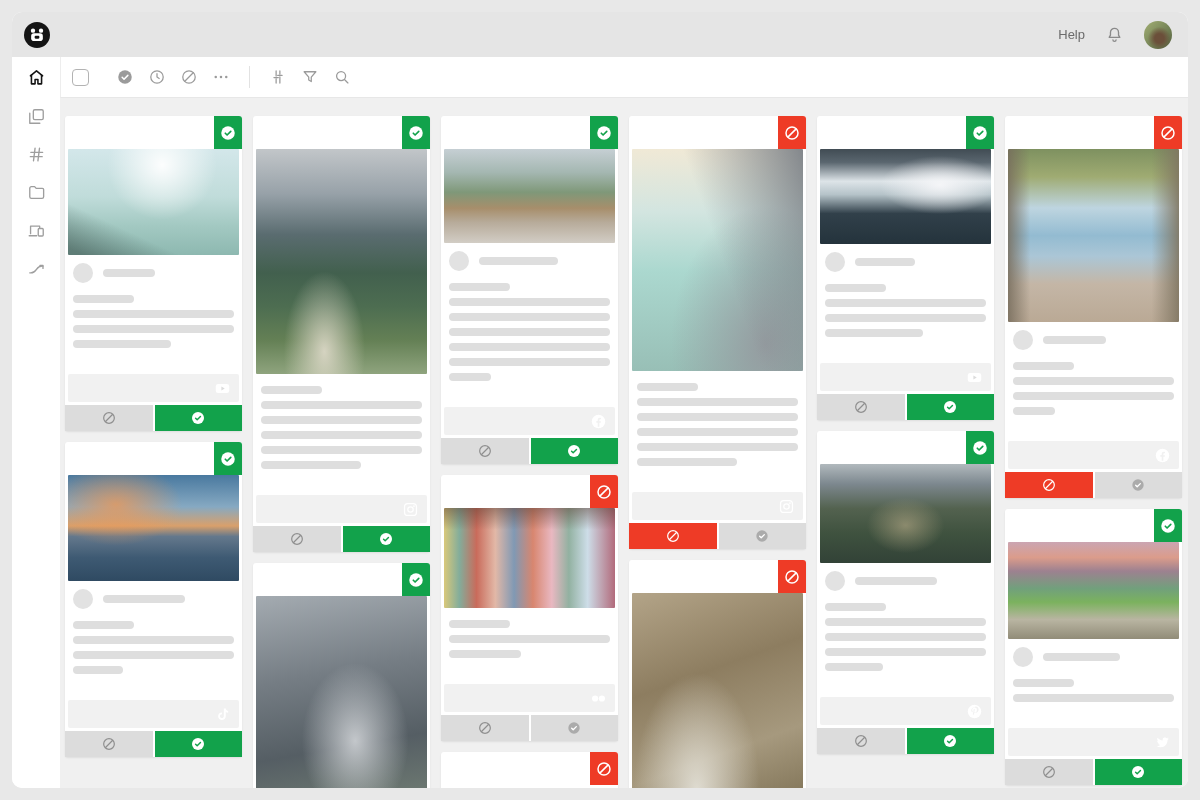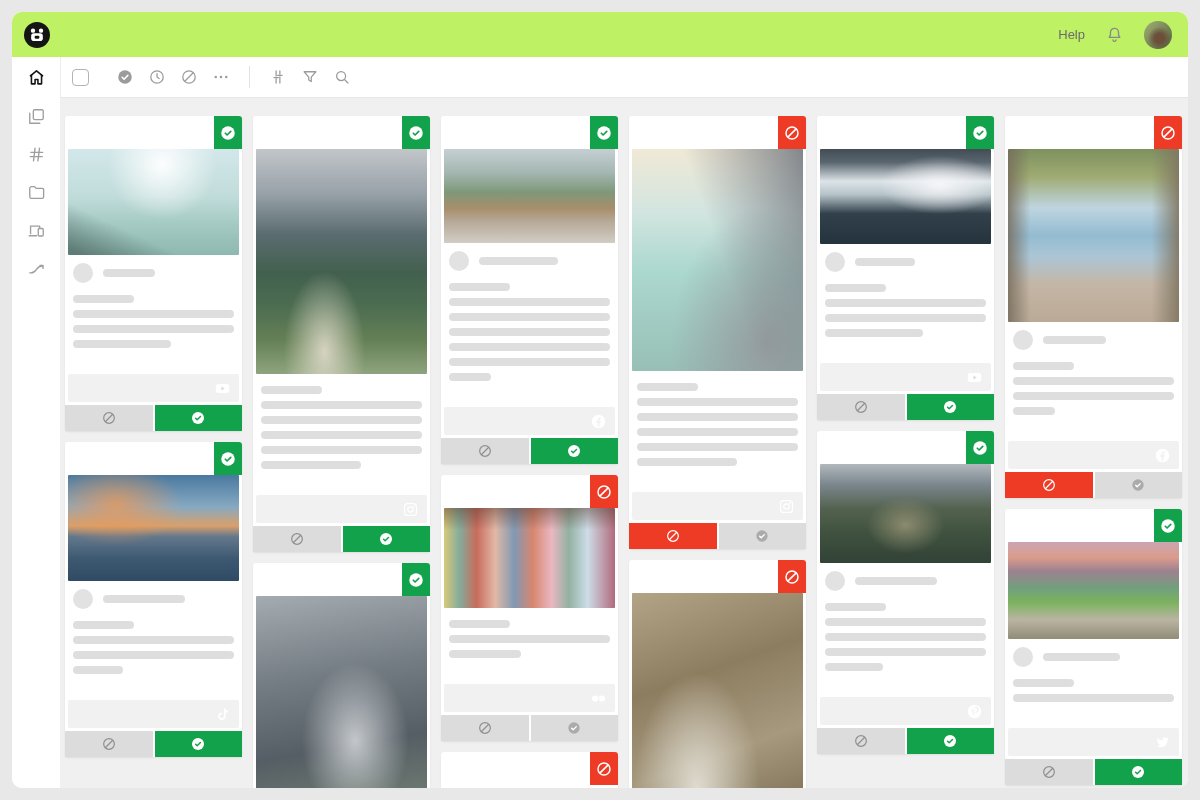--- a/index.html
+++ b/index.html
@@ -1,18 +1,18 @@
 <!DOCTYPE html>
 <html style="--green: #12a24b; --red: #ee3b26; --content-bg: #f0f0f0; --skeleton: #dedede; --strip: #f1f1f1; --graybtn: #dcdcdc;"><head>
 <meta charset="utf-8">
 <style>
   html,body{margin:0;padding:0}
   body{width:1200px;height:800px;background:#e8e8e8;font-family:"Liberation Sans",sans-serif;position:relative;overflow:hidden}
   .window{position:absolute;left:12px;top:12px;width:1176px;height:776px;background:#fff;border-radius:10px;overflow:hidden;display:flex;flex-direction:column}
-  .topbar{height:45px;flex:0 0 45px;display:flex;align-items:center;padding:0 16px 0 12px;background:#bef264}
+  .topbar{height:45px;flex:0 0 45px;display:flex;align-items:center;padding:0 16px 0 12px;background:#e5e5e5}
   .logo{width:26px;height:26px;cursor:pointer}
   .logo svg{width:26px;height:26px;display:block}
   .topbar-right{margin-left:auto;display:flex;align-items:center;gap:20px}
   .help{font-size:13px;color:#6b6b6b;cursor:pointer}
   .bell{color:#8a8a8a;cursor:pointer}
   .bell svg{width:19px;height:19px;display:block}
   .tb-avatar{width:28px;height:28px;border-radius:50%;cursor:pointer;
     background:radial-gradient(circle at 55% 62%, #6b4f3a 20%, rgba(107,79,58,0) 50%),linear-gradient(135deg,#a3b075,#51603e)}
   .appbody{flex:1;display:flex;min-height:0}
   .sidebar{width:48px;flex:0 0 48px;background:#fff;display:flex;flex-direction:column;align-items:center}

